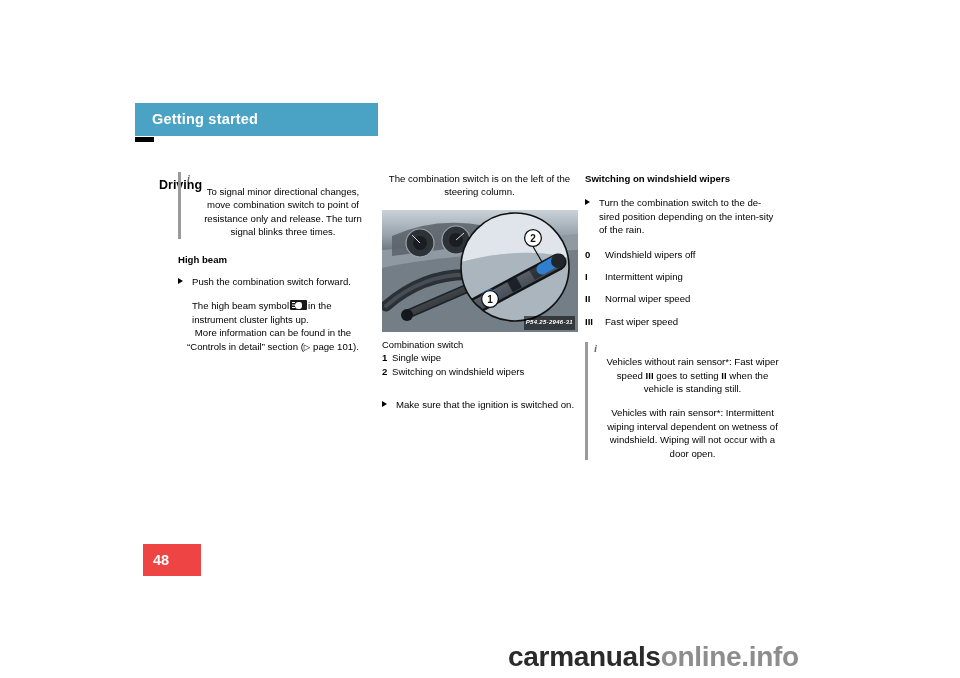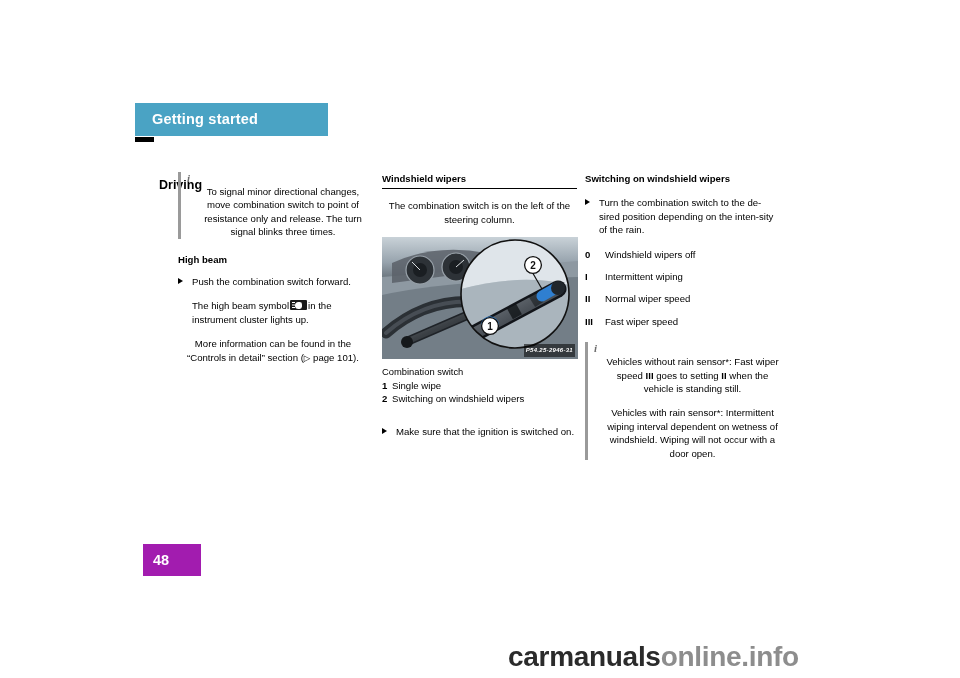--- a/index.html
+++ b/index.html
@@ -14,21 +14,21 @@
     font-family: "Liberation Sans", sans-serif;
     color: #000;
     overflow: hidden;
   }
 
   
   .header-bar {
     position: absolute;
     left: 135px;
     top: 103px;
-    width: 193px;
+    width: 243px;
     height: 33px;
     background: #4aa3c4;
   }
   .header-bar .title {
     position: absolute;
     left: 17px;
     top: 8px;
     font-size: 14.5px;
     font-weight: bold;
     color: #ffffff;
@@ -52,21 +52,21 @@
     margin-top: 44px;
   }
 
   
   .page-num-box {
     position: absolute;
     left: 143px;
     top: 544px;
     width: 58px;
     height: 32px;
-    background: #a21caf;
+    background: #ef4444;
   }
   .page-num-box span {
     position: absolute;
     left: 10px;
     top: 8px;
     color: #fff;
     font-size: 14.5px;
     font-weight: bold;
   }
 
@@ -138,21 +138,21 @@
   }
   .bullet .tri {
     position: absolute;
     left: 0;
     top: 3px;
     width: 0; height: 0;
     border-left: 5.5px solid #000;
     border-top: 3.6px solid transparent;
     border-bottom: 3.6px solid transparent;
   }
-  .indent { padding-left: 14px; margin-bottom: 11px; }
+  .indent { padding-left: 14px; }
 
   
   .deflist { margin: 0 0 11px 0; }
   .defrow {
     position: relative;
     padding-left: 20px;
     margin-bottom: 9px;
   }
   .defrow .term {
     position: absolute;
@@ -263,21 +263,20 @@
   <div class="indent">
     <span>The high beam symbol</span><span class="hb-symbol"></span><span>in the instrument cluster lights up.</span>
   </div>
 
   <p><span>More information can be found in the “Controls in detail” section (</span><span class="pref">▷</span>&nbsp;<span>page 101).</span></p>
 
 </div>
 
 <div class="col col2">
 
-  <div class="sec-head sec-head-rule">Windshield wipers</div>
 
   <p>The combination switch is on the left of the steering column.</p>
 
   <div class="figure">
     <svg width="196" height="122" viewBox="0 0 196 122">
       <defs>
         <clipPath id="magclip">
             <circle cx="133" cy="57" r="54"></circle>
           </clipPath>
         <linearGradient id="dashg" x1="0" y1="0" x2="0" y2="1">

